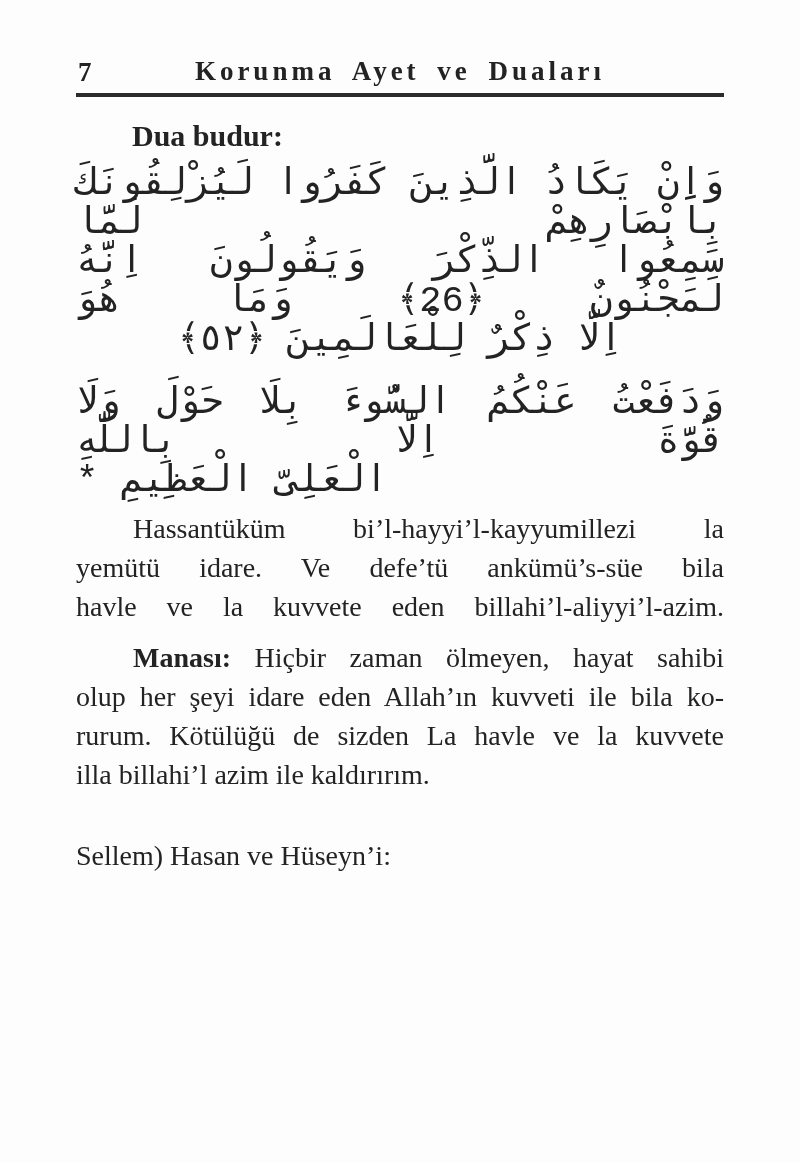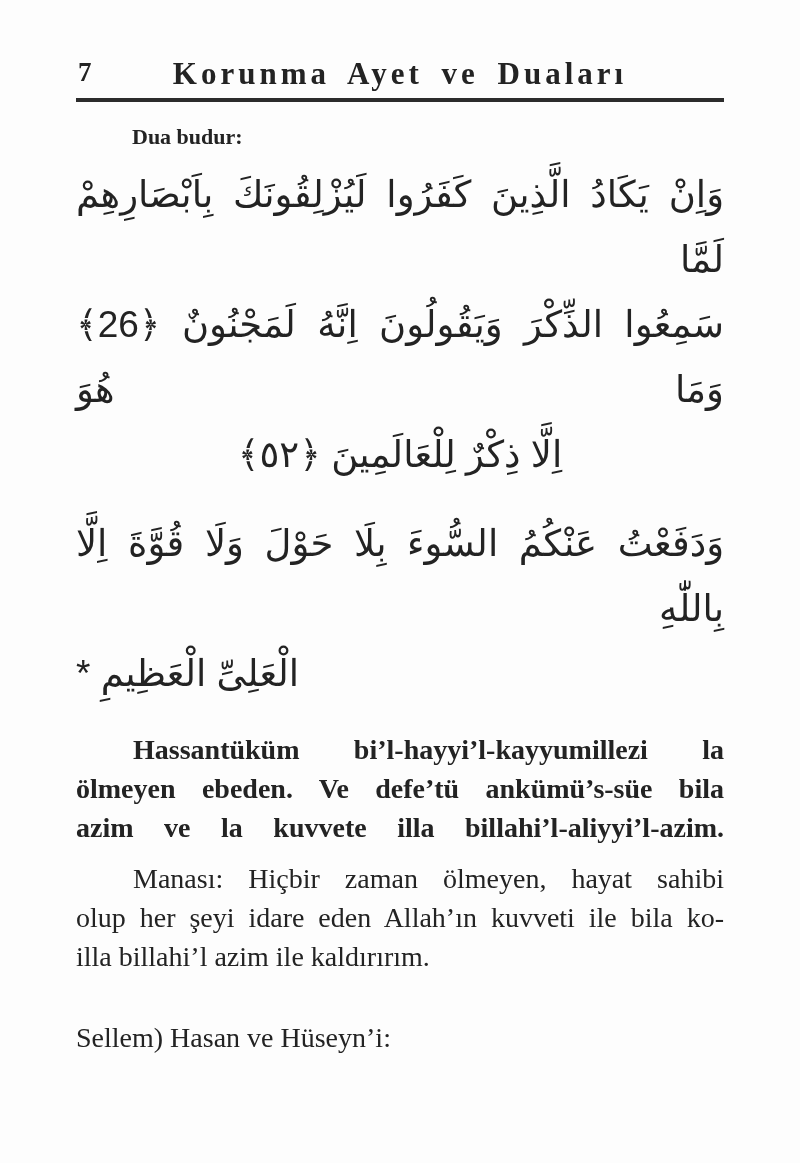--- a/index.html
+++ b/index.html
@@ -17,55 +17,55 @@
 
   
   .header { position: relative; margin-top: 56px; }
   .pagenum {
     position: absolute; left: 2px; top: 1px;
     font-weight: bold; font-size: 27px;
   }
   .title {
     text-align: center;
     font-weight: bold;
-    font-size: 31px;
+    font-size: 27px;
     letter-spacing: 4px;
     word-spacing: 7px;
     white-space: nowrap;
   }
   .rule { height: 4px; background: #2c2c2c; margin-top: 6px; }
 
   
   .dua-heading {
     margin: 22px 0 0 56px;
-    font-size: 22px;
+    font-size: 30px;
     font-weight: bold;
   }
 
   
   .arabic {
     direction: rtl;
-    font-family: Liberation Sans, sans-serif;
+    font-family: Liberation Mono, monospace;
     font-size: 37px;
-    line-height: 65px;
+    line-height: 39px;
     margin-top: 12px;
   }
   .arabic.dua2 { margin-top: 24px; }
   .aline { display: block; }
   .aline.just   { text-align: justify; text-align-last: justify; }
   .aline.center { text-align: right; text-align-last: center; }
   .aline.left   { text-align: center; text-align-last: left; }
 
   
   .para { font-size: 28px; line-height: 39px; }
   .para .line { display: block; }
   .para .line.just { text-align: justify; text-align-last: justify; }
   .para .line.indent { padding-left: 57px; }
-  .bold { font-weight: normal; }
-  .translit { margin-top: 24px; font-weight: bold; }
+  .bold { font-weight: bold; }
+  .translit { margin-top: 8px; font-weight: normal; }
   .meaning  { margin-top: 12px; }
   .item3    { margin-top: 42px; }
 </style>
 </head>
 <body>
 
 <div class="page">
   <div class="content">
 
     <div class="header">
@@ -82,27 +82,28 @@
       <span class="aline center">اِلَّا ذِكْرٌ لِلْعَالَمِينَ ﴿٥٢﴾</span>
     </div>
 
     <div class="arabic dua2" dir="rtl" lang="ar">
       <span class="aline just">وَدَفَعْتُ عَنْكُمُ السُّوءَ بِلَا حَوْلَ وَلَا قُوَّةَ اِلَّا بِاللّٰهِ</span>
       <span class="aline left">الْعَلِىِّ الْعَظِيمِ *</span>
     </div>
 
     <div class="para translit">
       <span class="line just indent">Hassantüküm bi’l-hayyi’l-kayyumillezi la</span>
-      <span class="line just">ölmeyen ebeden. Ve defe’tü ankümü’s-süe bila</span>
-      <span class="line just">azim ve la kuvvete illa billahi’l-aliyyi’l-azim.</span>
+      <span class="line just">yemütü idare. Ve defe’tü ankümü’s-süe bila</span>
+      <span class="line just">havle ve la kuvvete eden billahi’l-aliyyi’l-azim.</span>
     </div>
 
     <div class="para meaning">
       <span class="line just indent"><span class="bold">Manası:</span> <span>Hiçbir zaman ölmeyen, hayat sahibi</span></span>
       <span class="line just">olup her şeyi idare eden Allah’ın kuvveti ile bila ko-</span>
+      <span class="line just">rurum. Kötülüğü de sizden La havle ve la kuvvete</span>
       <span class="line">illa billahi’l azim ile kaldırırım.</span>
     </div>
 
     <div class="para item3">
       <span class="line">Sellem) Hasan ve Hüseyn’i:</span>
     </div>
 
   </div>
 </div>
 

